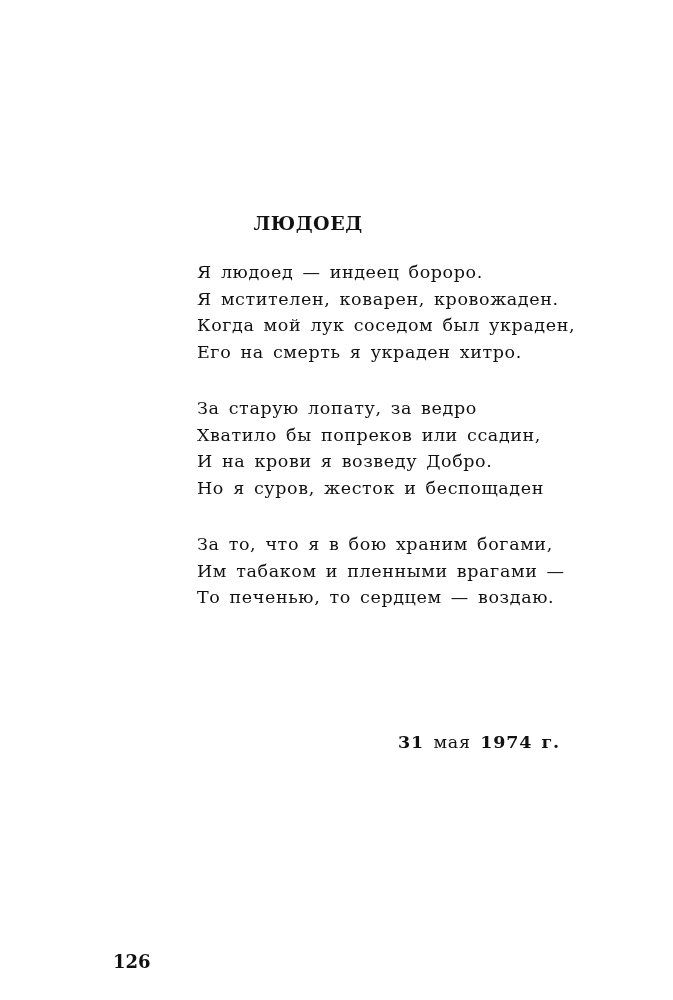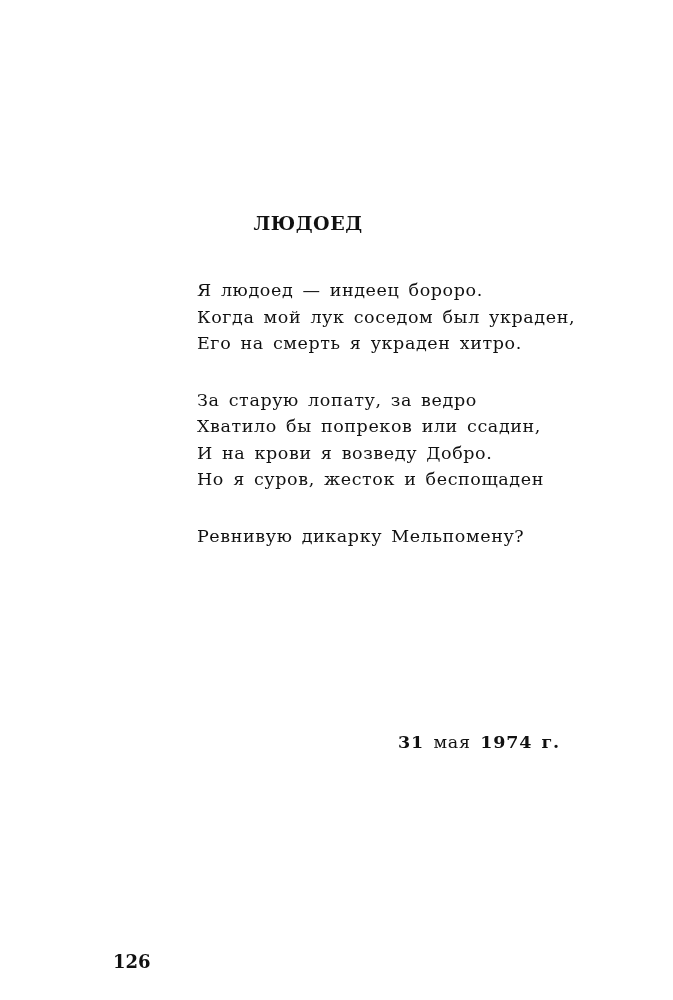--- a/index.html
+++ b/index.html
@@ -22,21 +22,21 @@
       width: 576px;
       text-align: center;
       font-size: 19px;
       font-weight: bold;
       letter-spacing: 0.5px;
       padding-left: 40px;
       box-sizing: border-box;
     }
     .poem {
       position: absolute;
-      top: 277px;
+      top: 259px;
       left: 197px;
       width: 400px;
     }
     .stanza {
       margin: 0 0 30px 0;
     }
     .line {
       font-size: 17.5px;
       line-height: 26.5px;
       white-space: nowrap;
@@ -65,31 +65,36 @@
     }
   </style>
 </head>
 <body>
 
 <div class="title">ЛЮДОЕД</div>
 
 <div class="poem">
   <div class="stanza">
     <div class="line">Я людоед — индеец бороро.</div>
+    <div class="line">Я мстителен, коварен, кровожаден.</div>
     <div class="line">Когда мой лук соседом был украден,</div>
     <div class="line">Его на смерть я украден хитро.</div>
   </div>
   <div class="stanza">
     <div class="line">За старую лопату, за ведро</div>
     <div class="line">Хватило бы попреков или ссадин,</div>
     <div class="line">И на крови я возведу Добро.</div>
     <div class="line">Но я суров, жесток и беспощаден</div>
   </div>
   <div class="stanza">
-    <div class="line">Ревнивую дикарку Мельпомену?</div>
+    <div class="line">За то, что я в бою храним богами,</div>
+    <div class="line">Им табаком и пленными врагами —</div>
+    <div class="line">То печенью, то сердцем — воздаю.</div>
+  </div>
+  <div class="stanza">
   </div>
 </div>
 
 <div class="date">
   <span class="bold">31</span>
   <span>мая</span>
   <span class="bold">1974</span>
   <span class="bold">г.</span>
 </div>
 

